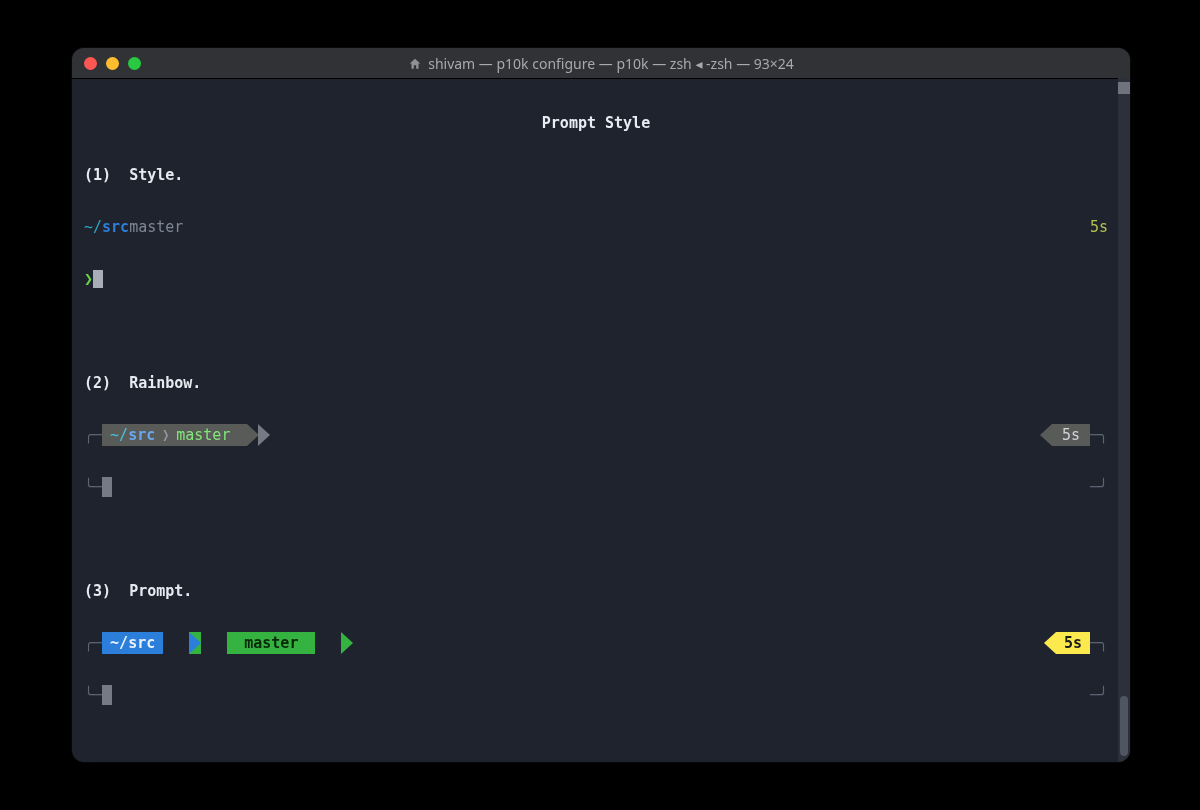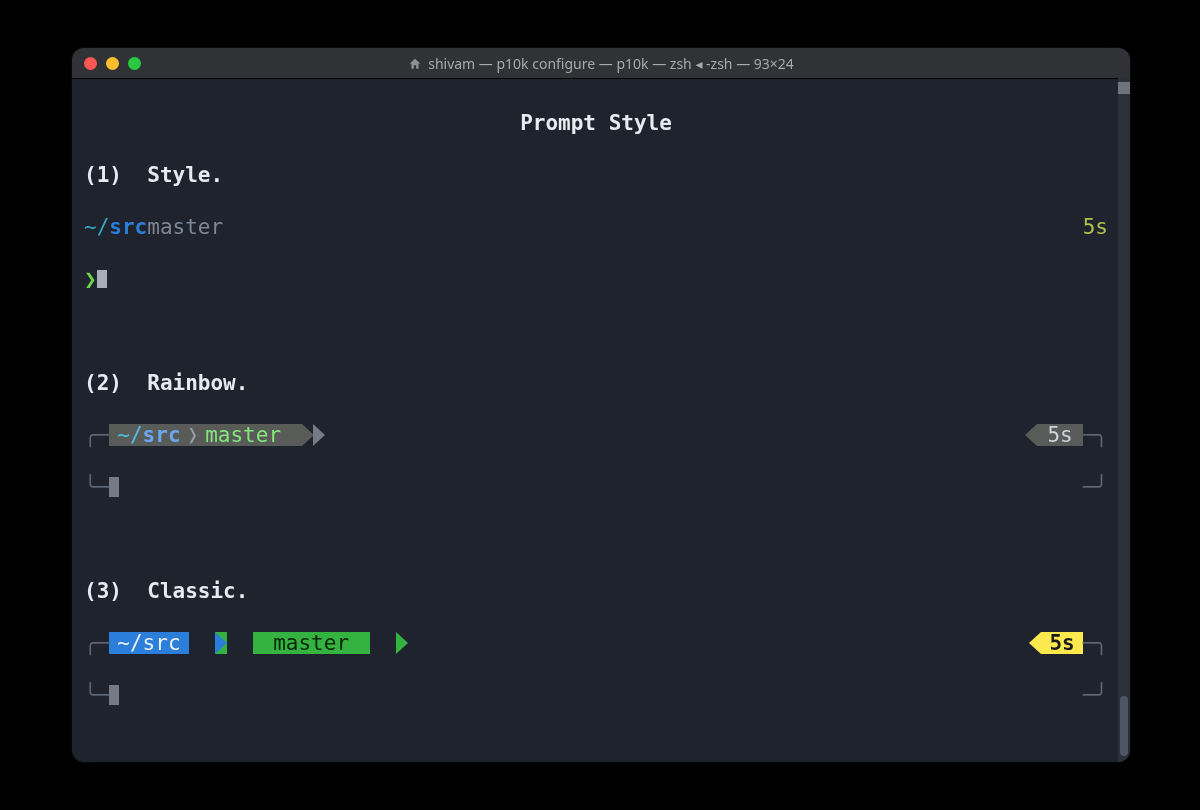--- a/index.html
+++ b/index.html
@@ -38,21 +38,21 @@
   }
   .lights{display:flex;gap:9px;margin-left:12px;}
   .light{width:13px;height:13px;border-radius:50%;}
   .light.red{background:var(--red);}
   .light.amber{background:var(--amber);}
   .light.green{background:var(--grn);}
   .title{position:absolute;left:0;right:0;text-align:center;font:14px ui-sans-serif,system-ui,sans-serif;color:var(--title-fg);}
   .house{display:inline-block;vertical-align:-2px;margin-right:6px;opacity:.8;}
   .content{
     position:absolute;left:0;right:12px;top:30px;bottom:0;
-    color:var(--fg);font-size:21px;line-height:26px;white-space:pre;
+    color:var(--fg);font-size:15px;line-height:26px;white-space:pre;
     padding:6px 10px 0 12px;
   }
   .scroll{position:absolute;right:0;top:30px;bottom:0;width:12px;background:#2b303a;}
   .scroll .note{position:absolute;top:4px;right:0;width:12px;height:12px;background:#6e737c;}
   .thumb{position:absolute;right:2px;bottom:6px;width:8px;height:60px;border-radius:4px;background:#4f5561;}
   .heading{font-weight:700;color:#e8ecf2;text-align:center;}
   .bold{font-weight:700;color:#e6eaf1;}
   .tilde{color:var(--cyan);}
   .src{color:var(--blue);font-weight:600;}
   .branch-muted{color:var(--muted);}
@@ -69,21 +69,21 @@
   .seg .body{background:var(--segbg);padding:0 8px;line-height:22px;}
   .seg .body .tilde{color:#4ac1df;}
   .seg .body .src{color:#6aa7ee;}
   .seg .arrowR{width:0;height:0;border-top:11px solid transparent;border-bottom:11px solid transparent;border-left:12px solid var(--segbg);}
   .seg .sep-in{color:#9aa0a8;padding:0 6px;}
   .seg .branch{color:#84e77a;}
   
   .hollowR{width:0;height:0;border-top:11px solid transparent;border-bottom:11px solid transparent;border-left:12px solid var(--seglight);margin-left:-1px;}
 
   
-  .rseg{display:inline-flex;align-items:flex-end;height:22px;color:#0a0a0a;font-weight:400;gap:26px;}
+  .rseg{display:inline-flex;align-items:flex-end;height:22px;color:#0a0a0a;font-weight:700;gap:26px;}
   .rseg .b1{background:var(--blue);padding:0 8px;line-height:22px;color:#eaf1fb;}
   .rseg .a1{width:0;height:0;border-top:11px solid transparent;border-bottom:11px solid transparent;border-left:12px solid var(--blue);background:var(--green2);}
   .rseg .b2{background:var(--green2);padding:0 8px;line-height:22px;color:#072807;}
   .rseg .a2{width:0;height:0;border-top:11px solid transparent;border-bottom:11px solid transparent;border-left:12px solid var(--green2);}
   .ryellow{display:inline-flex;align-items:center;height:22px;}
   .ryellow .aL{width:0;height:0;border-top:11px solid transparent;border-bottom:11px solid transparent;border-right:12px solid var(--yellow);}
   .ryellow .yb{background:var(--yellow);padding:0 8px;line-height:22px;color:#1a1a1a;font-weight:600;}
 
   .time-right{color:var(--olive);}
   .seg-time{display:inline-flex;align-items:center;height:22px;}
@@ -118,21 +118,21 @@
     <div class="content">
 <div class="heading">Prompt Style</div>
 <div class="row"><span class="bold">(1)</span><span>  </span><span class="bold">Style.</span></div>
 <div class="row">  <span class="tilde">~/</span><span class="src">src</span> <span class="branch-muted">master</span><span class="flex-spacer"></span><span class="time-right">5s</span>  </div>
 <div class="row">  <span class="chev-green">❯</span> <span class="cursor"></span></div>
 <div class="row"></div>
 <div class="row"><span class="bold">(2)</span><span>  </span><span class="bold">Rainbow.</span></div>
 <div class="row">  <span class="dim">╭─</span><span class="seg"><span class="body"><span class="tilde">~/</span><span class="src">src</span><span class="sep-in">❭</span><span class="branch">master</span> </span><span class="arrowR"></span></span><span class="hollowR"></span><span class="flex-spacer"></span><span class="seg-time"><span class="arrowL"></span><span class="body">5s</span></span><span class="dim">─╮</span></div>
 <div class="row">  <span class="dim">╰─</span><span class="line2cursor"></span><span class="flex-spacer"></span><span class="dim">─╯</span></div>
 <div class="row"></div>
-<div class="row"><span class="bold">(3)</span><span>  </span><span class="bold">Classic.</span></div>
+<div class="row"><span class="bold">(3)</span><span>  </span><span class="bold">Prompt.</span></div>
 <div class="row">  <span class="dim">╭─</span><span class="rseg"><span class="b1"><span>~/</span><span>src</span></span><span class="a1"></span><span class="b2"> <span>master</span> </span><span class="a2"></span></span><span class="flex-spacer"></span><span class="ryellow"><span class="aL"></span><span class="yb">5s</span></span><span class="dim">─╮</span></div>
 <div class="row">  <span class="dim">╰─</span><span class="line2cursor"></span><span class="flex-spacer"></span><span class="dim">─╯</span></div>
 <div class="row"></div>
 
 
 
 
 
 
 

